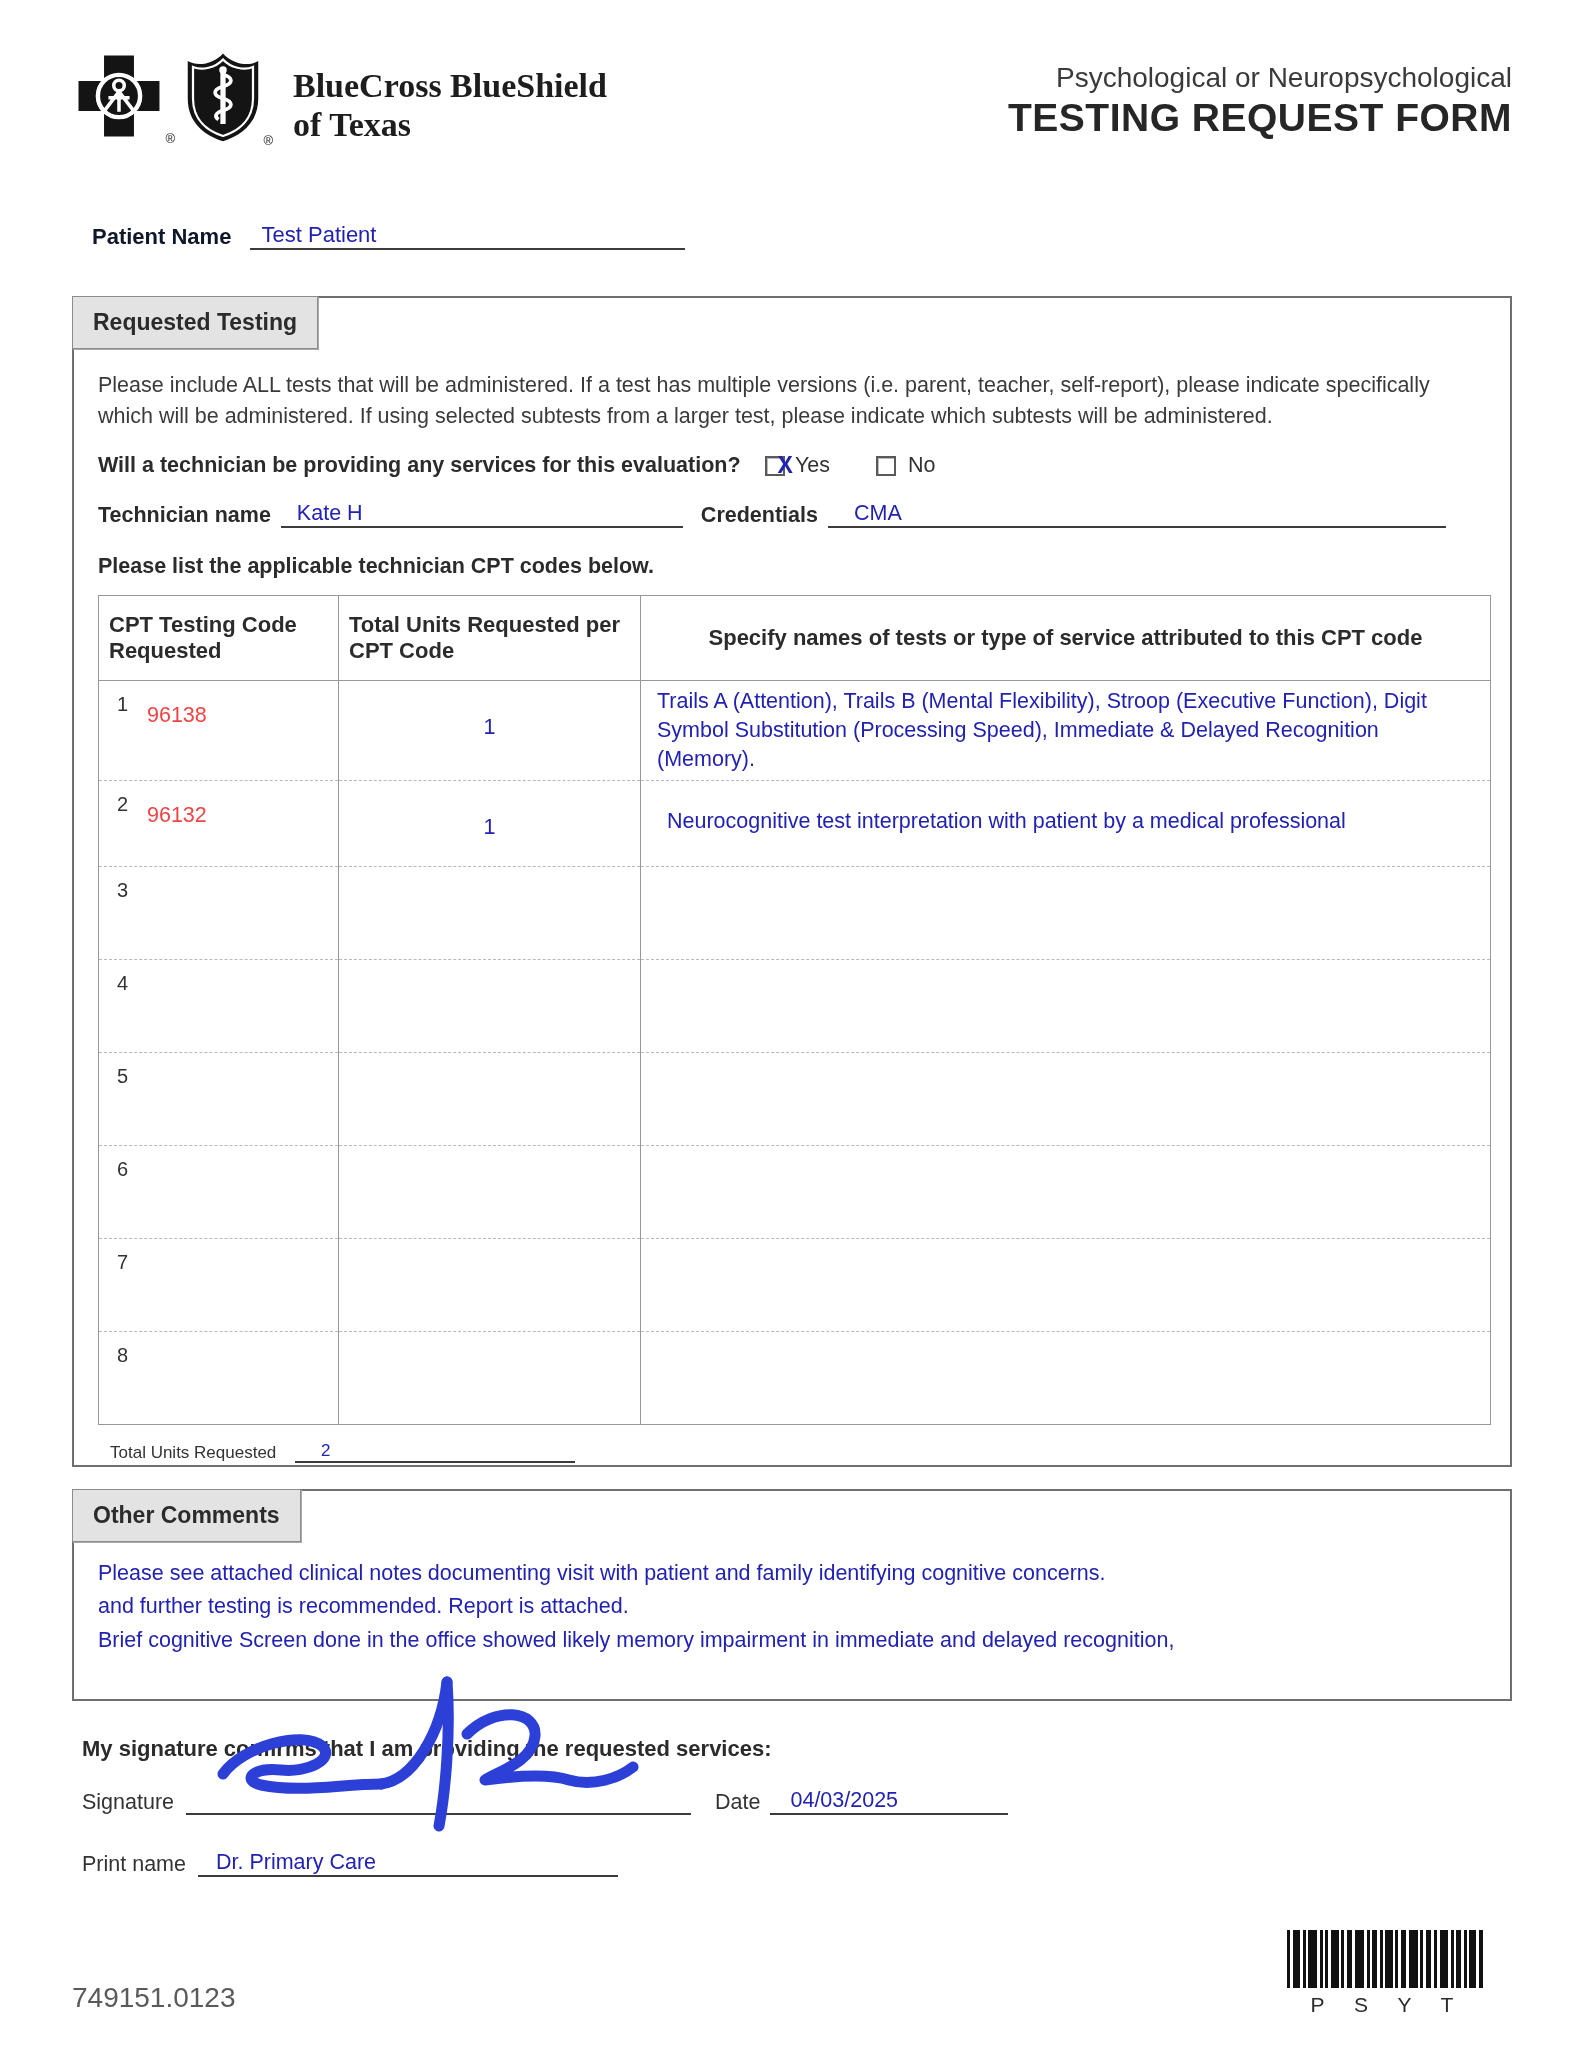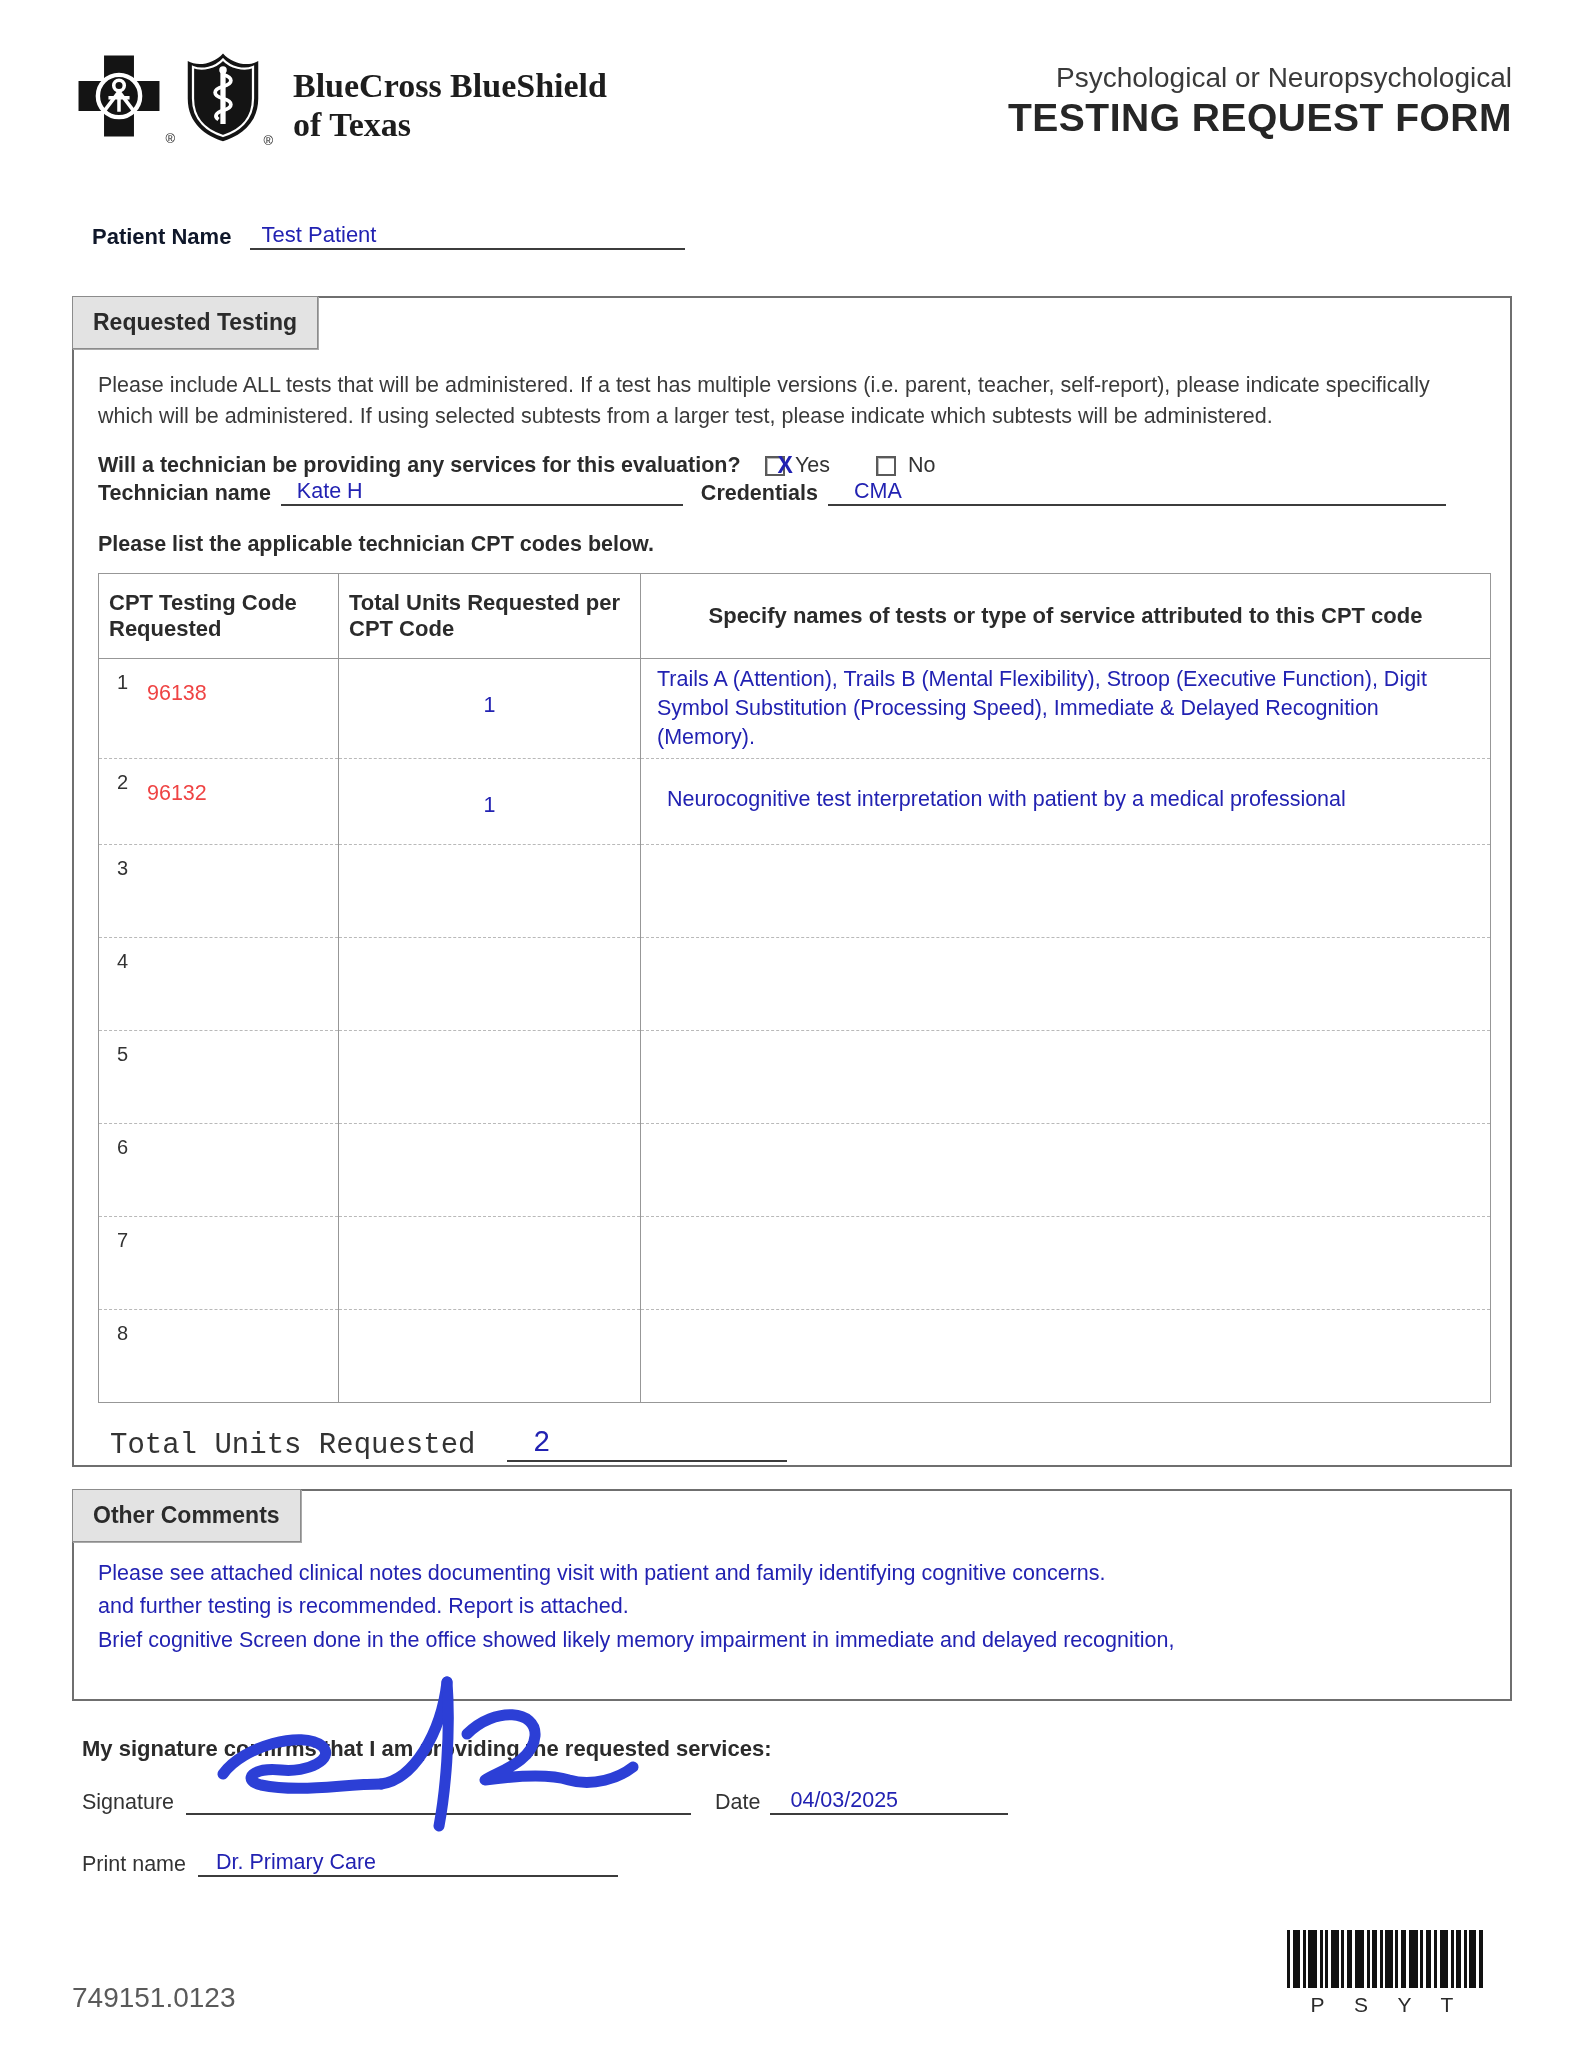--- a/index.html
+++ b/index.html
@@ -29,21 +29,21 @@
          font-weight:bold; font-size:23px; color:#2b2b2b; padding:12px 20px; box-shadow:1px 1px 0 #aaa; }
 
   #requested-box { top:296px; height:1171px; }
   .rb-inner { padding:72px 32px 0 24px; }
   .instructions { font-size:21.5px; color:#3a3a3a; line-height:1.45; width:1380px; }
   .q-row { margin-top:20px; font-size:21.5px; display:flex; align-items:center; }
   .q-row .q { font-weight:bold; color:#2b2b2b; }
   .cbx { display:inline-block; width:20px; height:20px; border:2px solid #5a5a5a; background:#fff;
          box-shadow:inset 1px 1px 0 #bbb; margin:0 4px 0 24px; vertical-align:-3px; }
   .xmark { color:#2222b2; font-weight:bold; font-size:23px; margin-left:-11px; margin-right:2px; }
-  .tech-row { font-size:21.5px; display:flex; align-items:flex-end; }
+  .tech-row { margin-top:22px; font-size:21.5px; display:flex; align-items:flex-end; }
   .tech-row .lbl { font-weight:bold; color:#2b2b2b; }
   .cpt-note { margin-top:26px; font-size:21.5px; font-weight:bold; color:#2b2b2b; }
 
   
   table.cpt { border-collapse:collapse; margin-top:16px; width:1392px; table-layout:fixed; }
   table.cpt th, table.cpt td { border-left:1px solid #979797; border-right:1px solid #979797; }
   table.cpt tr { border-top:1px dashed #b9b9b9; }
   table.cpt thead tr { border-top:1px solid #979797; }
   table.cpt tbody tr:first-child { border-top:1px solid #979797; }
   table.cpt { border-bottom:1px solid #979797; }
@@ -53,21 +53,21 @@
   .col1 { width:240px; } .col2 { width:302px; } .col3 { width:850px; }
   td.cell { vertical-align:top; font-size:21.5px; position:relative; }
   td.cell .rownum { color:#333; font-size:20px; position:absolute; top:12px; left:18px; }
   td.cell .code { color:#ef4444; display:inline-block; margin:22px 0 0 48px; }
   td.cell.units { text-align:center; color:#2222b2; padding-top:34px; }
   td.cell.spec { color:#2222b2; padding:6px 12px 6px 16px; line-height:1.35; }
   tr.r1 { height:100px; } tr.r2 { height:86px; }
   tr.re { height:93px; }
   tr.r2 td.cell.spec { padding-top:26px; padding-left:26px; }
 
-  .total-row { margin-top:24px; margin-left:12px; font-size:29px; color:#333;font-family:Liberation Mono, monospace; }
+  .total-row { margin-top:16px; margin-left:12px; font-size:17px; color:#333; }
 
   
   #comments-box { top:1489px; height:212px; }
   .cm-inner { padding:66px 24px 0 24px; }
   .cm-line { color:#2222b2; font-size:21.5px; line-height:1.55; }
 
   
   .confirm { position:absolute; left:82px; top:1736px; font-size:22px; font-weight:bold; color:#2b2b2b; }
   .sig-row { position:absolute; left:82px; top:1788px; font-size:21.5px; display:flex; align-items:flex-end; }
   .print-row { position:absolute; left:82px; top:1850px; font-size:21.5px; display:flex; align-items:flex-end; }

